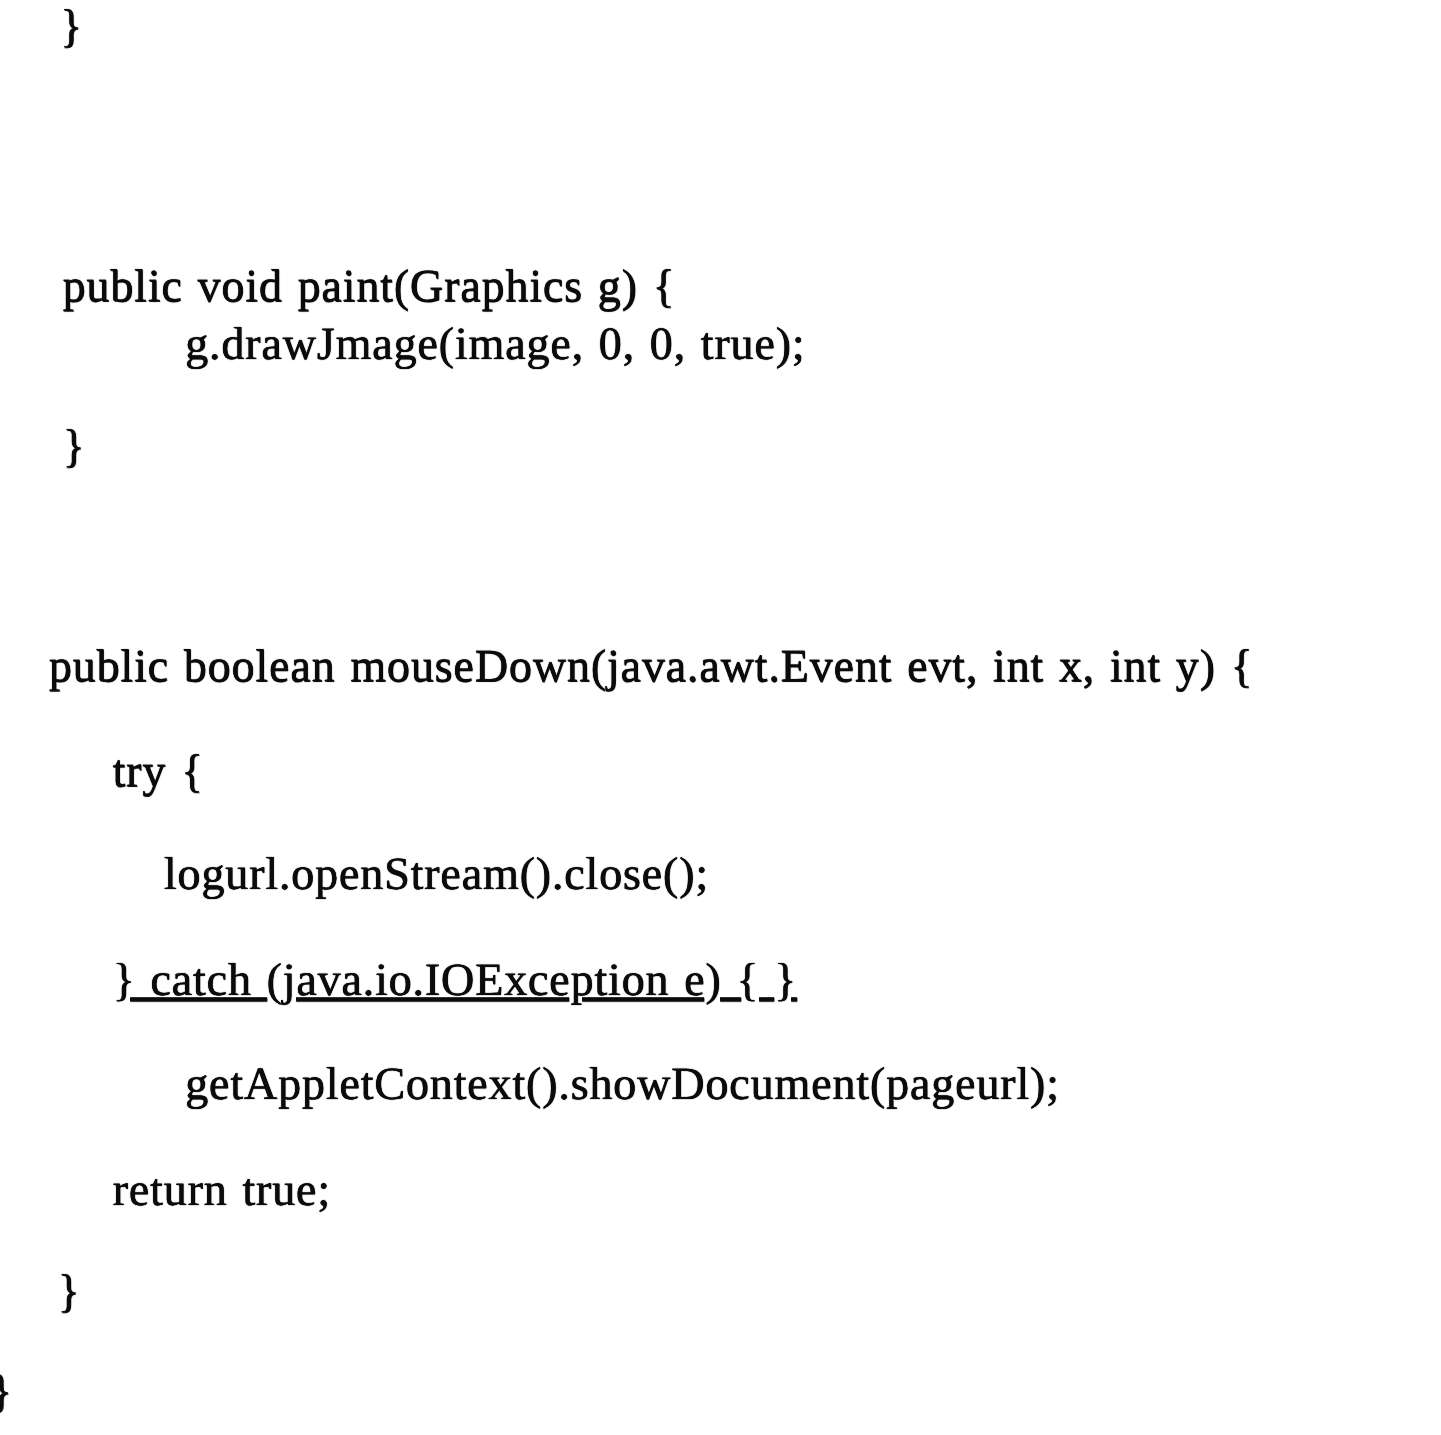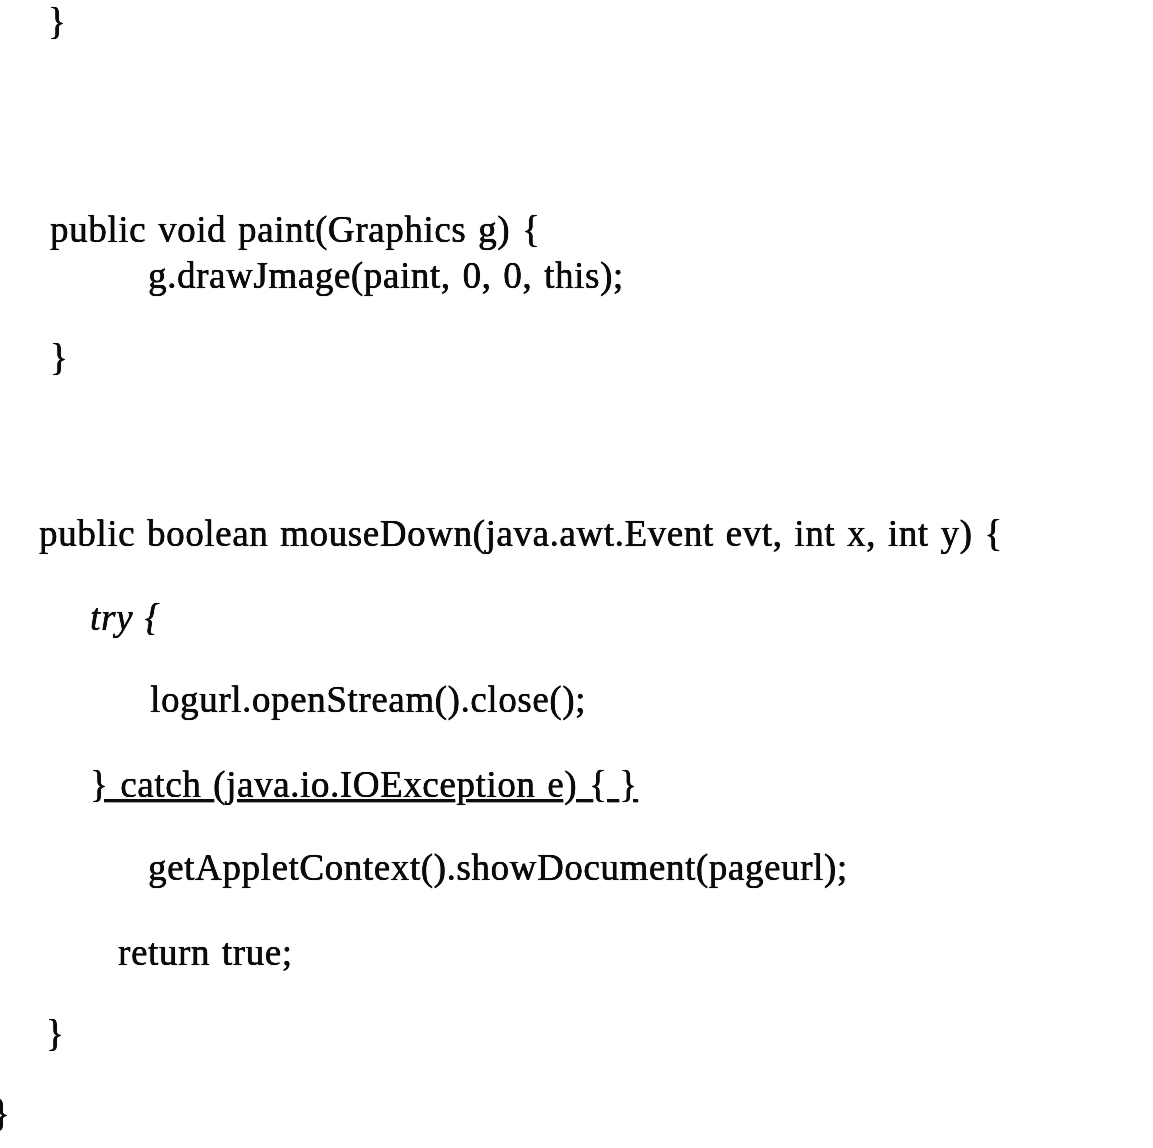--- a/index.html
+++ b/index.html
@@ -32,23 +32,23 @@
     
     text-shadow: 0 0 0.7px #000, 0.35px 0.35px 0.6px #000;
   }
 </style>
 </head>
 <body>
 
 <div class="page">
   <div class="code-line" style="left:48px;  top:0px;">}</div>
   <div class="code-line" style="left:50px;  top:170px;margin-top:38px;">public void paint(Graphics g) {</div>
-  <div class="code-line" style="left:148px; top:254px;">g.drawJmage(paint, 0, 0, this);</div>
+  <div class="code-line" style="left:148px; top:254px;">g.drawJmage(image, 0, 0, true);</div>
   <div class="code-line" style="left:50px;  top:336px;">}</div>
   <div class="code-line" style="left:39px;  top:512px;">public boolean mouseDown(java.awt.Event evt, int x, int y) {</div>
-  <div class="code-line" style="left:90px;  top:596px;font-style:italic;">try {</div>
-  <div class="code-line" style="left:150px; top:678px;font-family:Liberation Serif, serif;">logurl.openStream().close();</div>
+  <div class="code-line" style="left:90px;  top:596px;">try {</div>
+  <div class="code-line" style="left:131px; top:678px;font-family:Liberation Serif, serif;">logurl.openStream().close();</div>
   <div class="code-line" style="left:90px;  top:763px;text-decoration:underline;">} catch (java.io.IOException e) { }</div>
   <div class="code-line" style="left:148px; top:846px;text-align:center;">getAppletContext().showDocument(pageurl);</div>
-  <div class="code-line" style="left:90px;  top:931px;margin-left:28px;">return true;</div>
+  <div class="code-line" style="left:90px;  top:931px;">return true;</div>
   <div class="code-line" style="left:46px;  top:1012px;">}</div>
   <div class="code-line" style="left:-8px;  top:1092px;">}</div>
 </div>
 
 </body></html>

